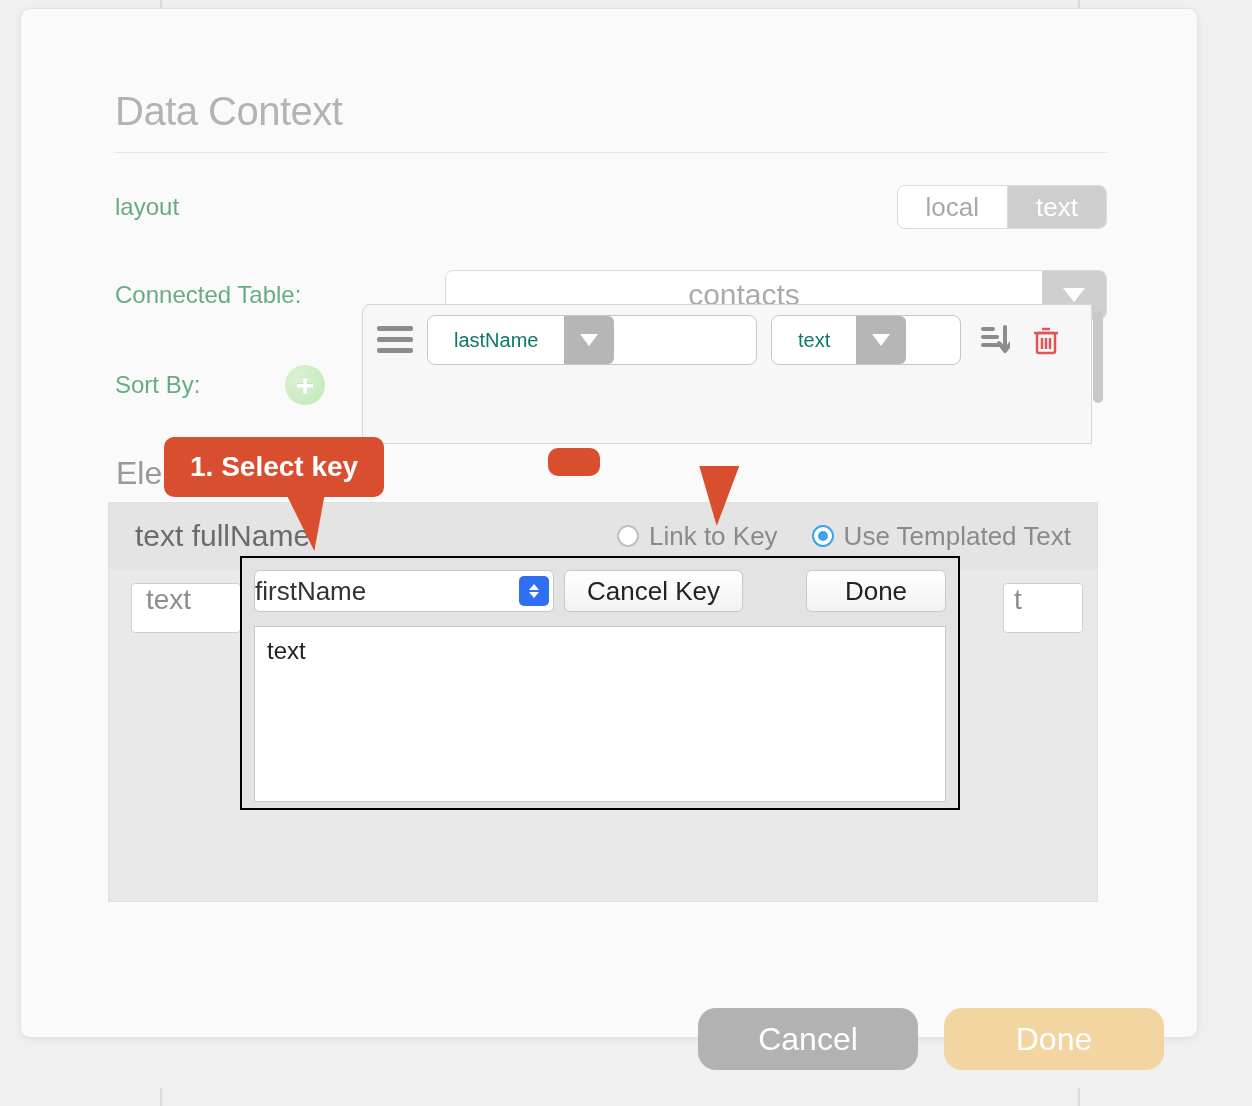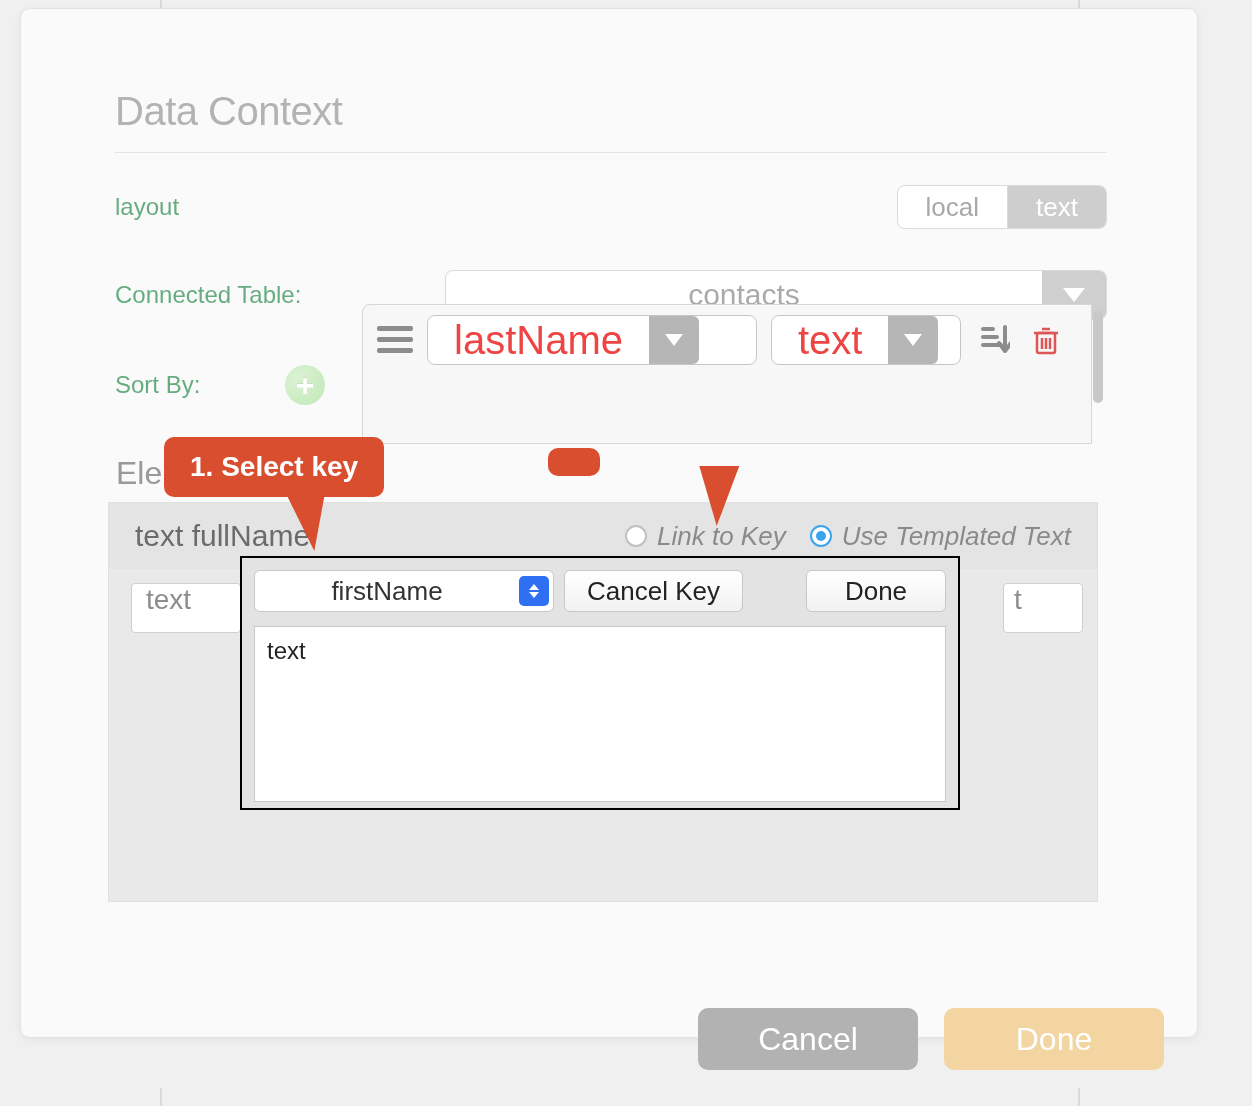--- a/index.html
+++ b/index.html
@@ -129,21 +129,21 @@
   .hamburger {
     width: 36px; height: 36px; display:flex; flex-direction:column; justify-content:center; gap:6px;
     margin-top:6px;
   }
   .hamburger div { height:5px; background:#8c8c8c; border-radius:2px; }
   .sort-select {
     display:flex; align-items:center;
     background:#fff; border:1px solid #c6c6c6; border-radius:8px;
     height:50px; overflow:hidden;
   }
-  .sort-select .sel-label { font-size:40px; color:#ef4444; padding:0 26px; }
+  .sort-select .sel-label { font-size:20px; color:#0f766e; padding:0 26px; }
   .sort-select .sel-caret {
     width:50px; height:100%; background:#b6b6b6;
     display:flex; align-items:center; justify-content:center; border-top-right-radius:6px; border-bottom-right-radius:6px;
   }
   .sort-select .sel-caret svg { fill:#fff; }
   .sort-field { width: 330px; }
   .sort-type { width: 190px; }
   .sort-dir-icon { display:flex; align-items:center; justify-content:center; width:40px; height:50px; }
   .trash { width:34px; height:50px; display:flex; align-items:center; justify-content:center; cursor:pointer; }
   .scroll-handle {
@@ -162,21 +162,21 @@
     background:#ededed;
     border:1px solid #e0e0e0;
   }
   .elements-header {
     height:66px; background:#e4e4e4;
     display:flex; align-items:center;
     padding:0 26px;
     font-size:30px; color:#6b6b6b;
     gap: 50px;
   }
-  .radio-group { display:flex; align-items:center; gap:24px; margin-left:auto;font-style:italic; }
+  .radio-group { display:flex; align-items:center; gap:34px; margin-left:auto; }
   .radio { display:flex; align-items:center; gap:10px; font-size:26px; color:#8a8a8a; cursor:pointer;}
   .radio .dot {
     width:22px; height:22px; border-radius:50%; border:2px solid #c0c0c0; background:#fff;
     display:flex; align-items:center; justify-content:center;
   }
   .radio.sel .dot { border-color:#3aa4ee; }
   .radio.sel .dot::after { content:""; width:10px; height:10px; border-radius:50%; background:#3aa4ee; }
 
   .elements-body {
     position:relative; height:calc(100% - 66px);
@@ -202,21 +202,21 @@
     background:#e3e3e3;
     z-index:500;
     padding:12px;
   }
   .popup-topbar { display:flex; align-items:center; gap:10px; }
   .mac-select {
     flex:0 0 300px; height:42px;
     background:#fff; border:1px solid #c8c8c8; border-radius:6px;
     display:flex; align-items:center; overflow:hidden;
   }
-  .mac-select .ms-label { flex:1; text-align:center; font-size:26px; color:#333; }
+  .mac-select .ms-label { flex:1; text-align:left; font-size:26px; color:#333; }
   .mac-select .ms-caret {
     width:30px; height:30px; margin-right:4px;
     background:#2f6ff2; border-radius:5px;
     display:flex; flex-direction:column; align-items:center; justify-content:center; gap:2px;
   }
   .mac-select .ms-caret::before, .mac-select .ms-caret::after {
     content:""; width:0; height:0; border-left:5px solid transparent; border-right:5px solid transparent;
   }
   .mac-select .ms-caret::before { border-bottom:6px solid #fff; }
   .mac-select .ms-caret::after  { border-top:6px solid #fff; }
@@ -237,21 +237,21 @@
     padding:10px 12px; font-size:24px; color:#222;
     resize:none;
   }
 
   
   .footer-btns {
     position:absolute; right:88px; bottom:36px;
     display:flex; gap:26px;
   }
   .btn {
-    height:62px; width:220px; border-radius:10px;
+    height:62px; width:220px; border-radius:18px;
     display:flex; align-items:center; justify-content:center;
     font-size:32px; color:#fff;
     cursor:pointer;
   }
   .btn.cancel { background:#b2b2b2; }
   .btn.done   { background:#f2d5a0; }
 
   
   .callout {
     position:absolute;

